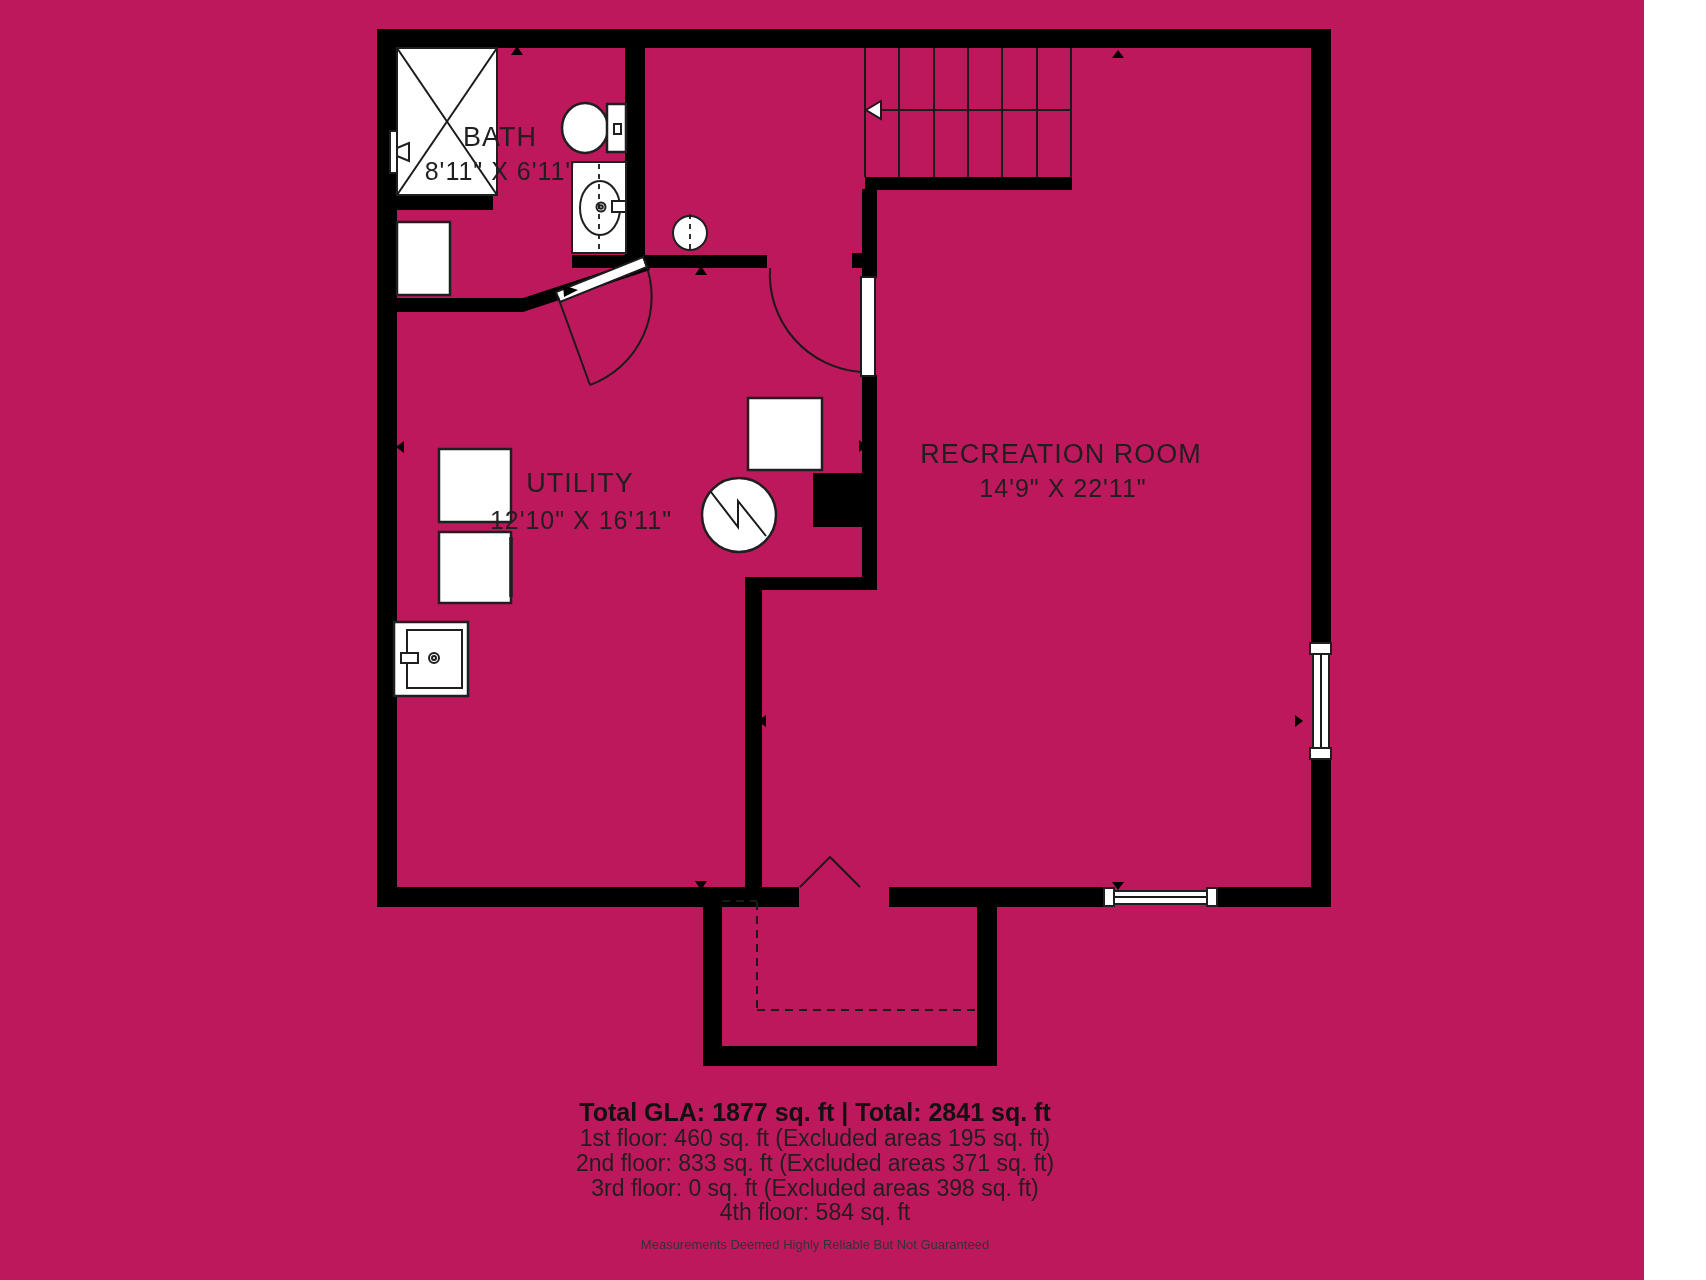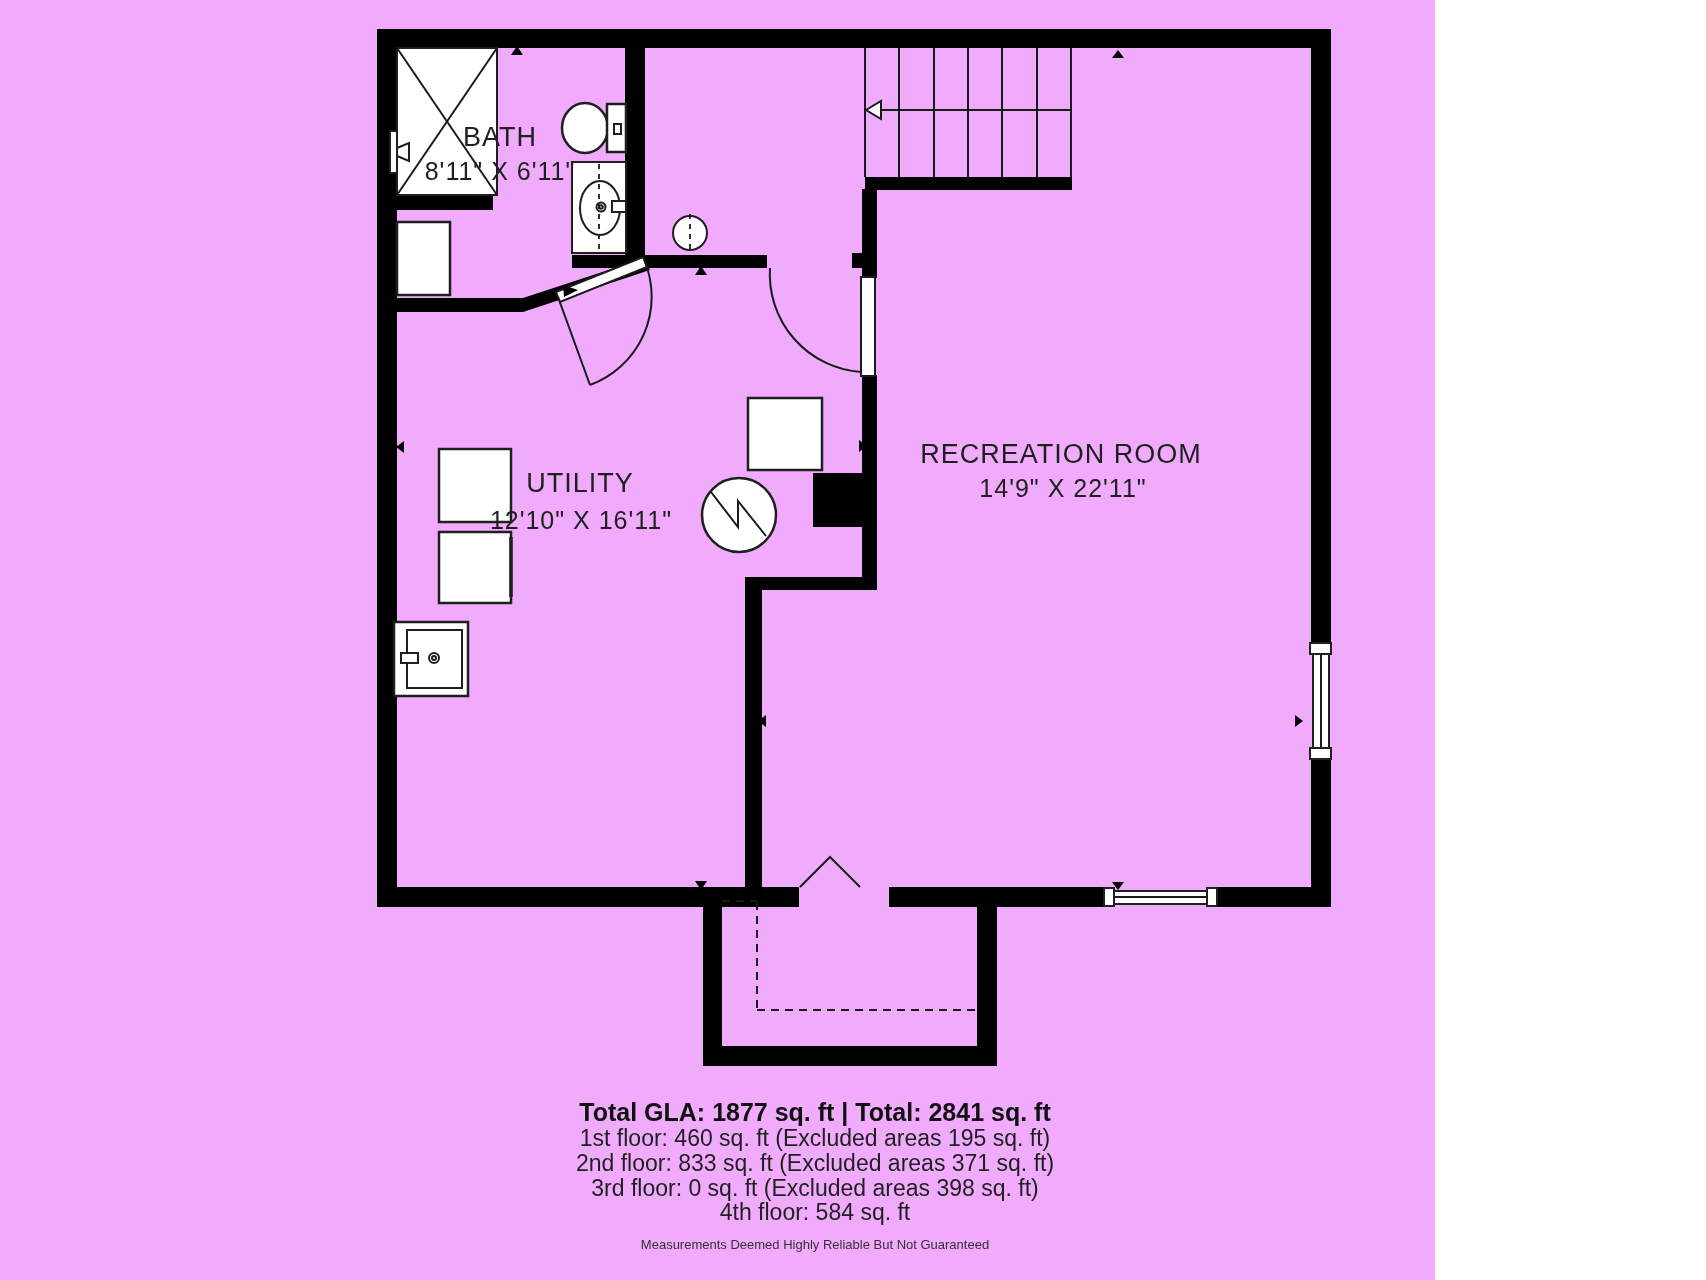--- a/index.html
+++ b/index.html
@@ -1,16 +1,16 @@
 <!DOCTYPE html>
 <html><head>
 <meta charset="utf-8">
 <style>
   html,body{margin:0;padding:0;background:#ffffff;}
-  #canvas{position:relative;width:1435px;height:1280px;background:#f0abfc;overflow:hidden;
+  #canvas{position:relative;width:1644px;height:1280px;background:#be185d;overflow:hidden;
           font-family:"Liberation Sans", sans-serif;}
   svg{display:block;}
   .wall{fill:#000000;stroke:none;}
   .thin{stroke:#1a1a1a;stroke-width:2;fill:none;}
   .fixture{stroke:#1f1f1f;stroke-width:2.5;fill:#ffffff;}
   .fixture-thin{stroke:#1f1f1f;stroke-width:2;fill:#ffffff;}
   .dashed{stroke:#1a1a1a;stroke-width:2;fill:none;stroke-dasharray:8 6;}
   .dashed-fine{stroke:#1a1a1a;stroke-width:1.8;fill:none;stroke-dasharray:5 5;}
   .marker{fill:#000000;stroke:none;}
   .door-leaf{fill:#ffffff;stroke:#1a1a1a;stroke-width:2;}

